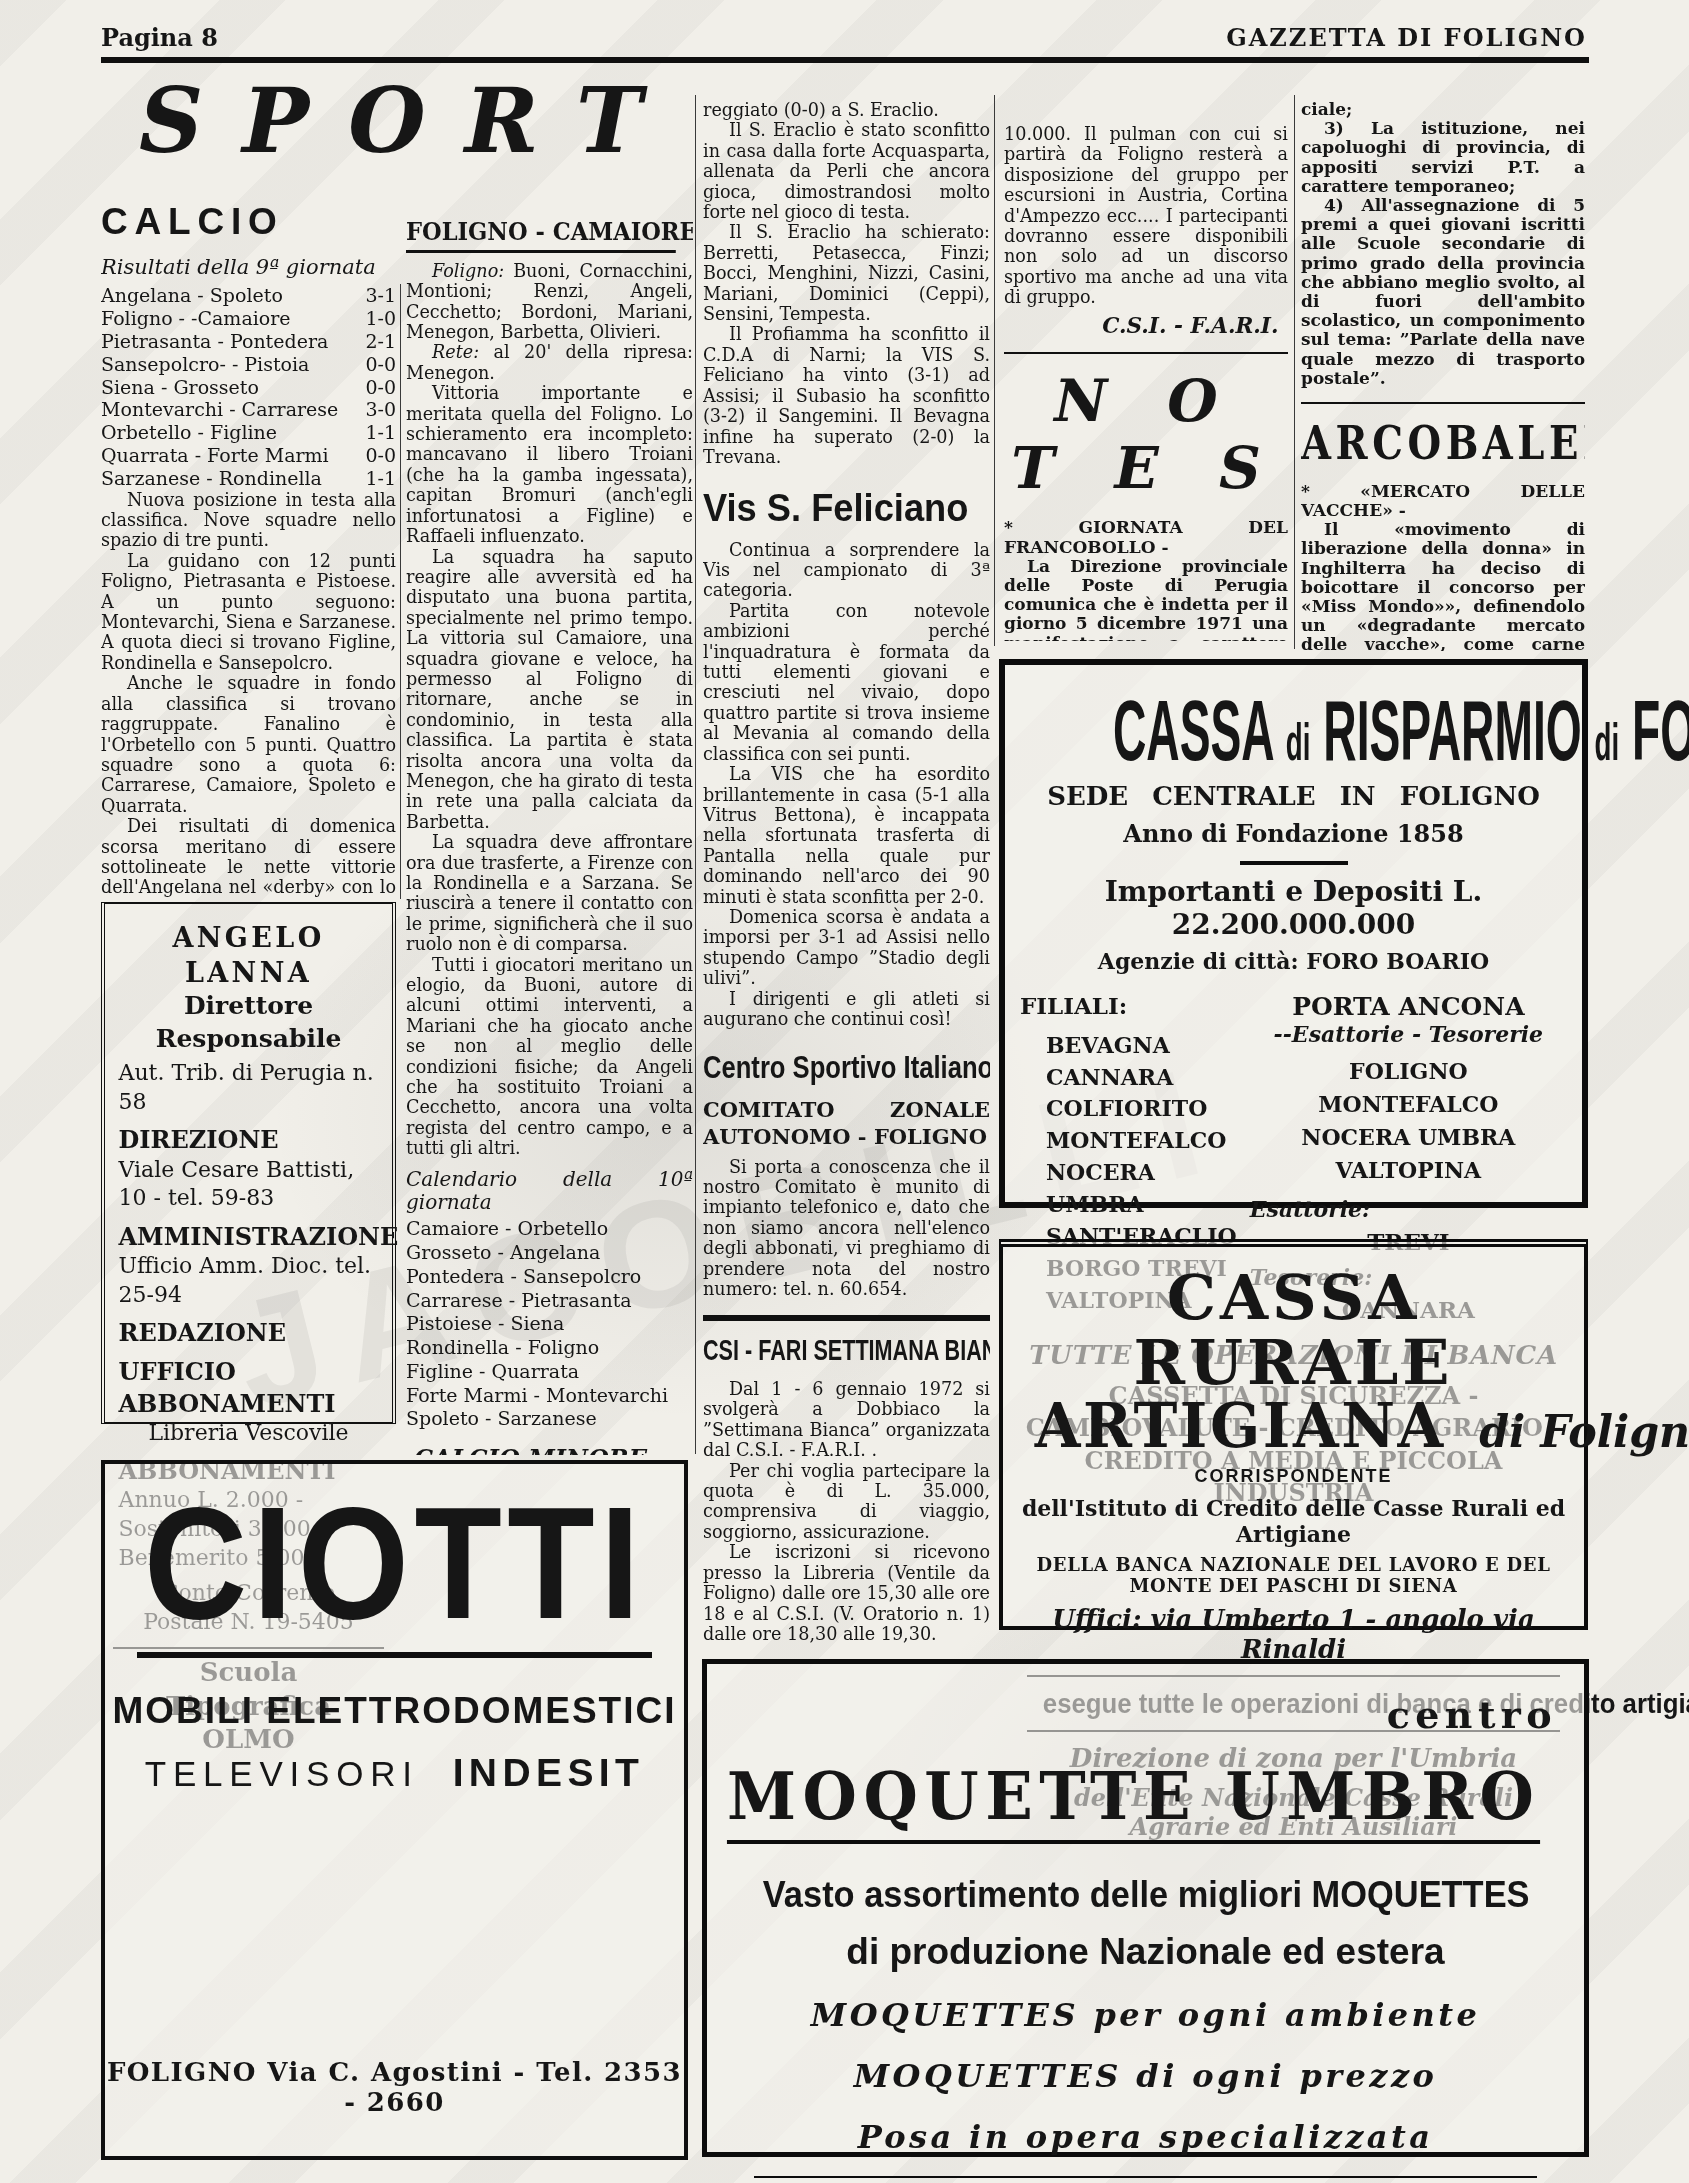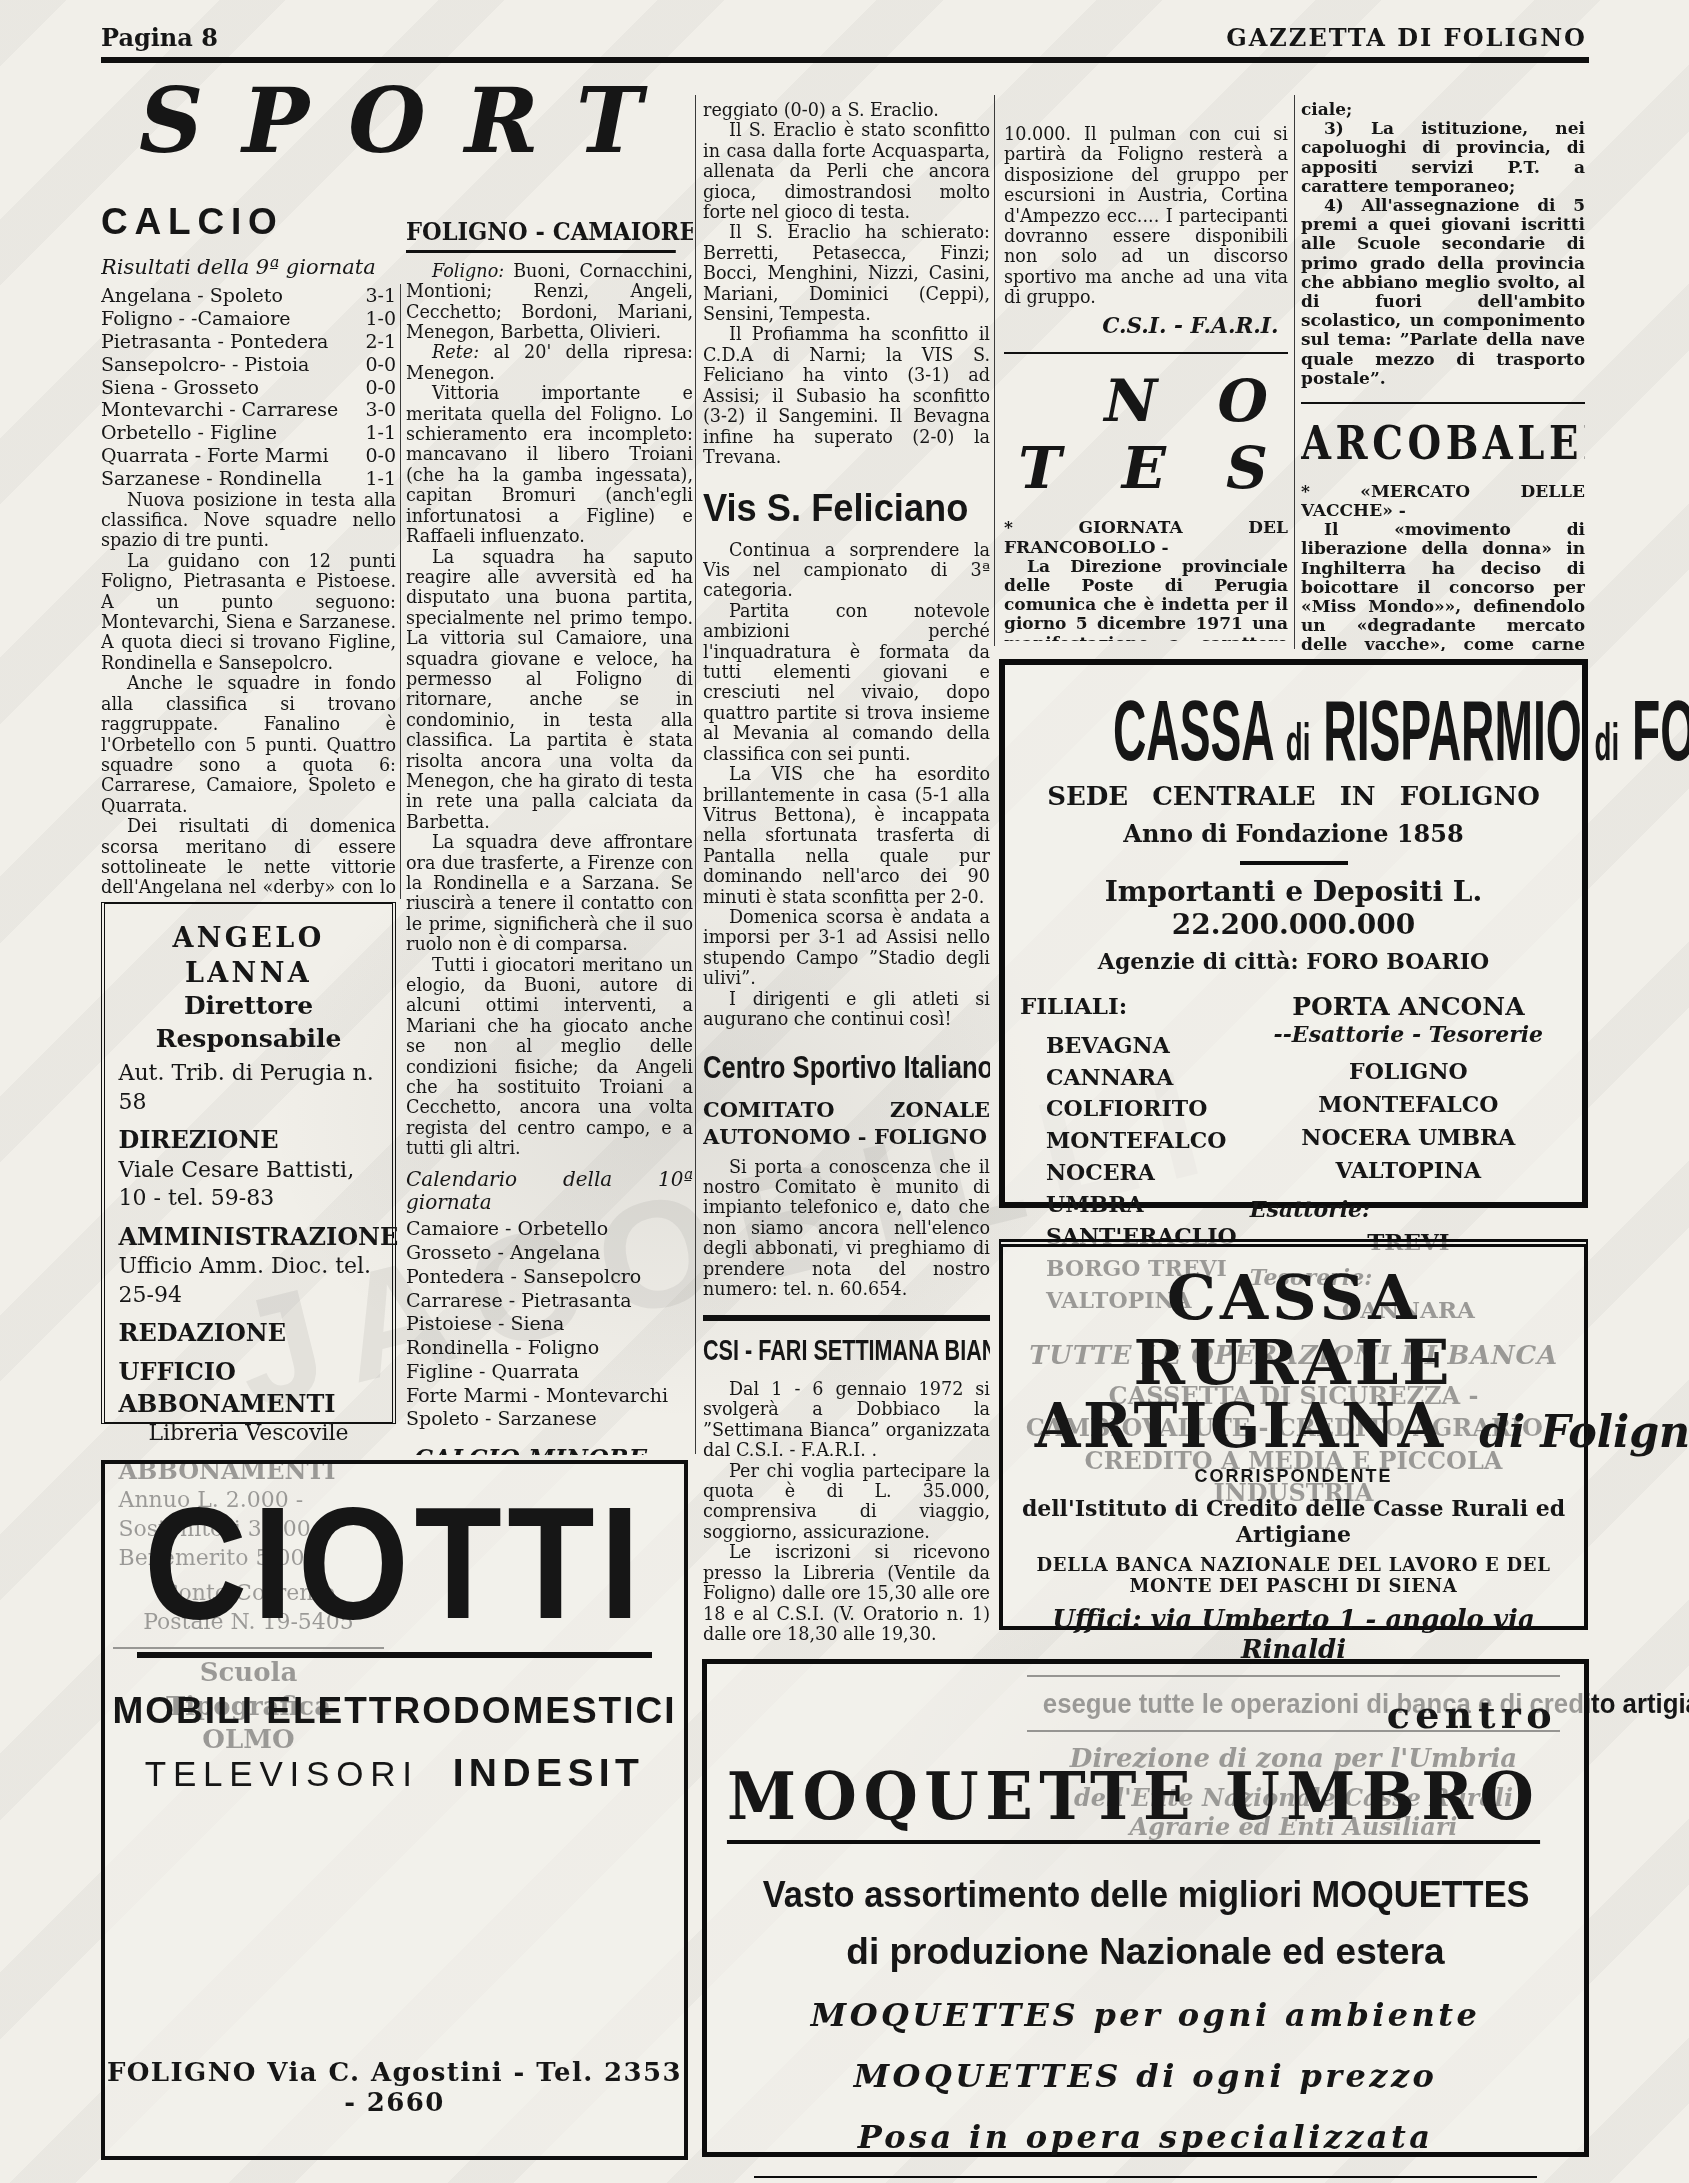--- a/index.html
+++ b/index.html
@@ -33,21 +33,21 @@
   .h-vis{font-family:"Liberation Sans",sans-serif;font-weight:bold;font-size:39px;margin:17.6px 0 9.5px 0;
          white-space:nowrap;transform:scaleX(0.93);transform-origin:left center;text-align:left;}
   .h-csi{font-family:"Liberation Sans",sans-serif;font-weight:bold;font-size:32px;margin:20px 0 10.8px 0;
          white-space:nowrap;transform:scaleX(0.80);transform-origin:left center;}
   .csi-sub{font-weight:bold;font-size:21px;line-height:1.25;margin-bottom:6.8px;text-indent:0;}
   .heavy-rule{height:6px;background:#101010;margin:16px 0 12px 0;}
   .h-fari{font-family:"Liberation Sans",sans-serif;font-weight:bold;font-size:30px;margin-bottom:10.8px;
           white-space:nowrap;transform:scaleX(0.72);transform-origin:left center;}
   .sig{text-align:right;font-style:italic;font-weight:bold;font-size:21.6px;margin-top:5.4px;padding-right:9.5px;}
   .thin-rule{height:2.7px;background:#101010;margin:13.5px 0;}
-  .h-notes{font-style:italic;font-size:58px;letter-spacing:20px;text-align:right;margin:4px 0 16px 0;font-weight:bold;}
+  .h-notes{font-style:italic;font-size:58px;letter-spacing:20px;text-align:center;margin:4px 0 16px 0;font-weight:bold;}
   .notes-txt{font-size:17px;line-height:1.13;font-weight:600;}
   .notes-txt p{margin:0;text-indent:23px;}
   .notes-txt p.noind{text-indent:0;}
   .bold-head{font-weight:bold;}
   .h-arco{font-family:"DejaVu Serif",serif;font-weight:bold;font-size:46px;letter-spacing:5.4px;margin:9.5px 0 12px 0;
           white-space:nowrap;transform:scaleX(0.84);transform-origin:left center;}
 
   .impr{position:absolute;left:101px;top:902px;width:295px;height:522px;z-index:2;
         border-top:2px solid #111;border-bottom:2px solid #111;border-left:4.7px double #111;border-right:4.7px double #111;
         padding:16px 13.5px;box-sizing:border-box;font-size:22px;line-height:1.3;}

